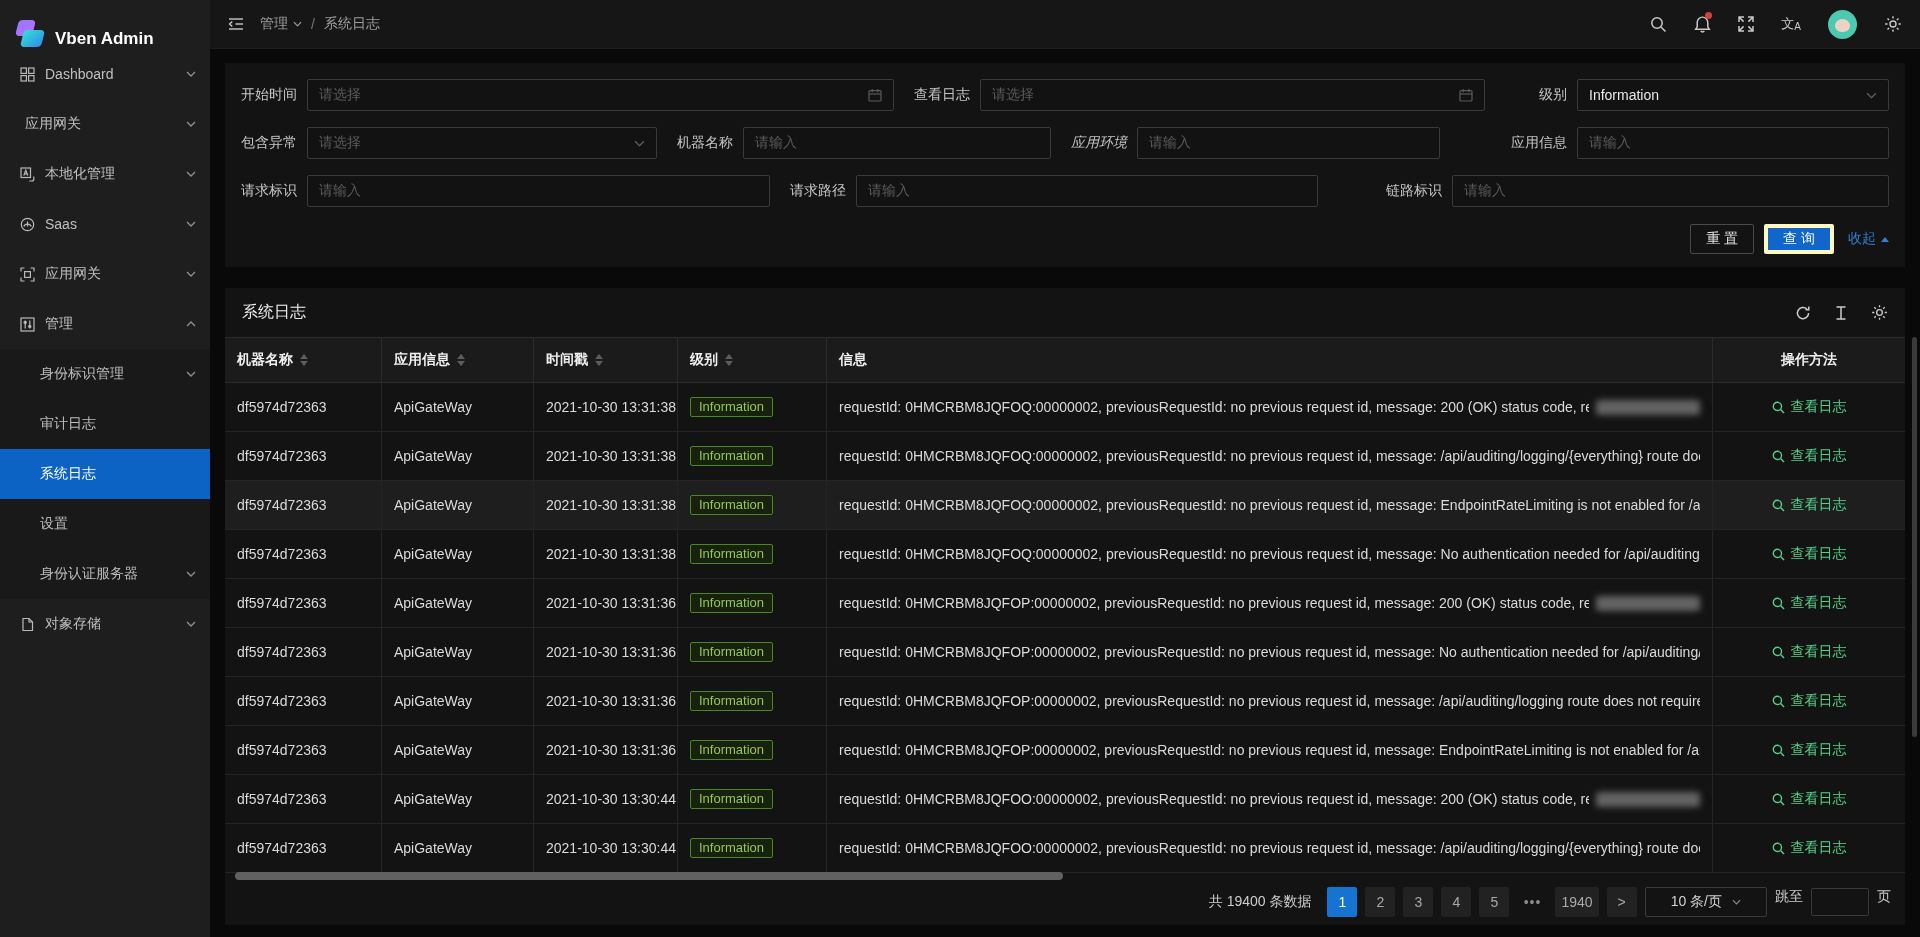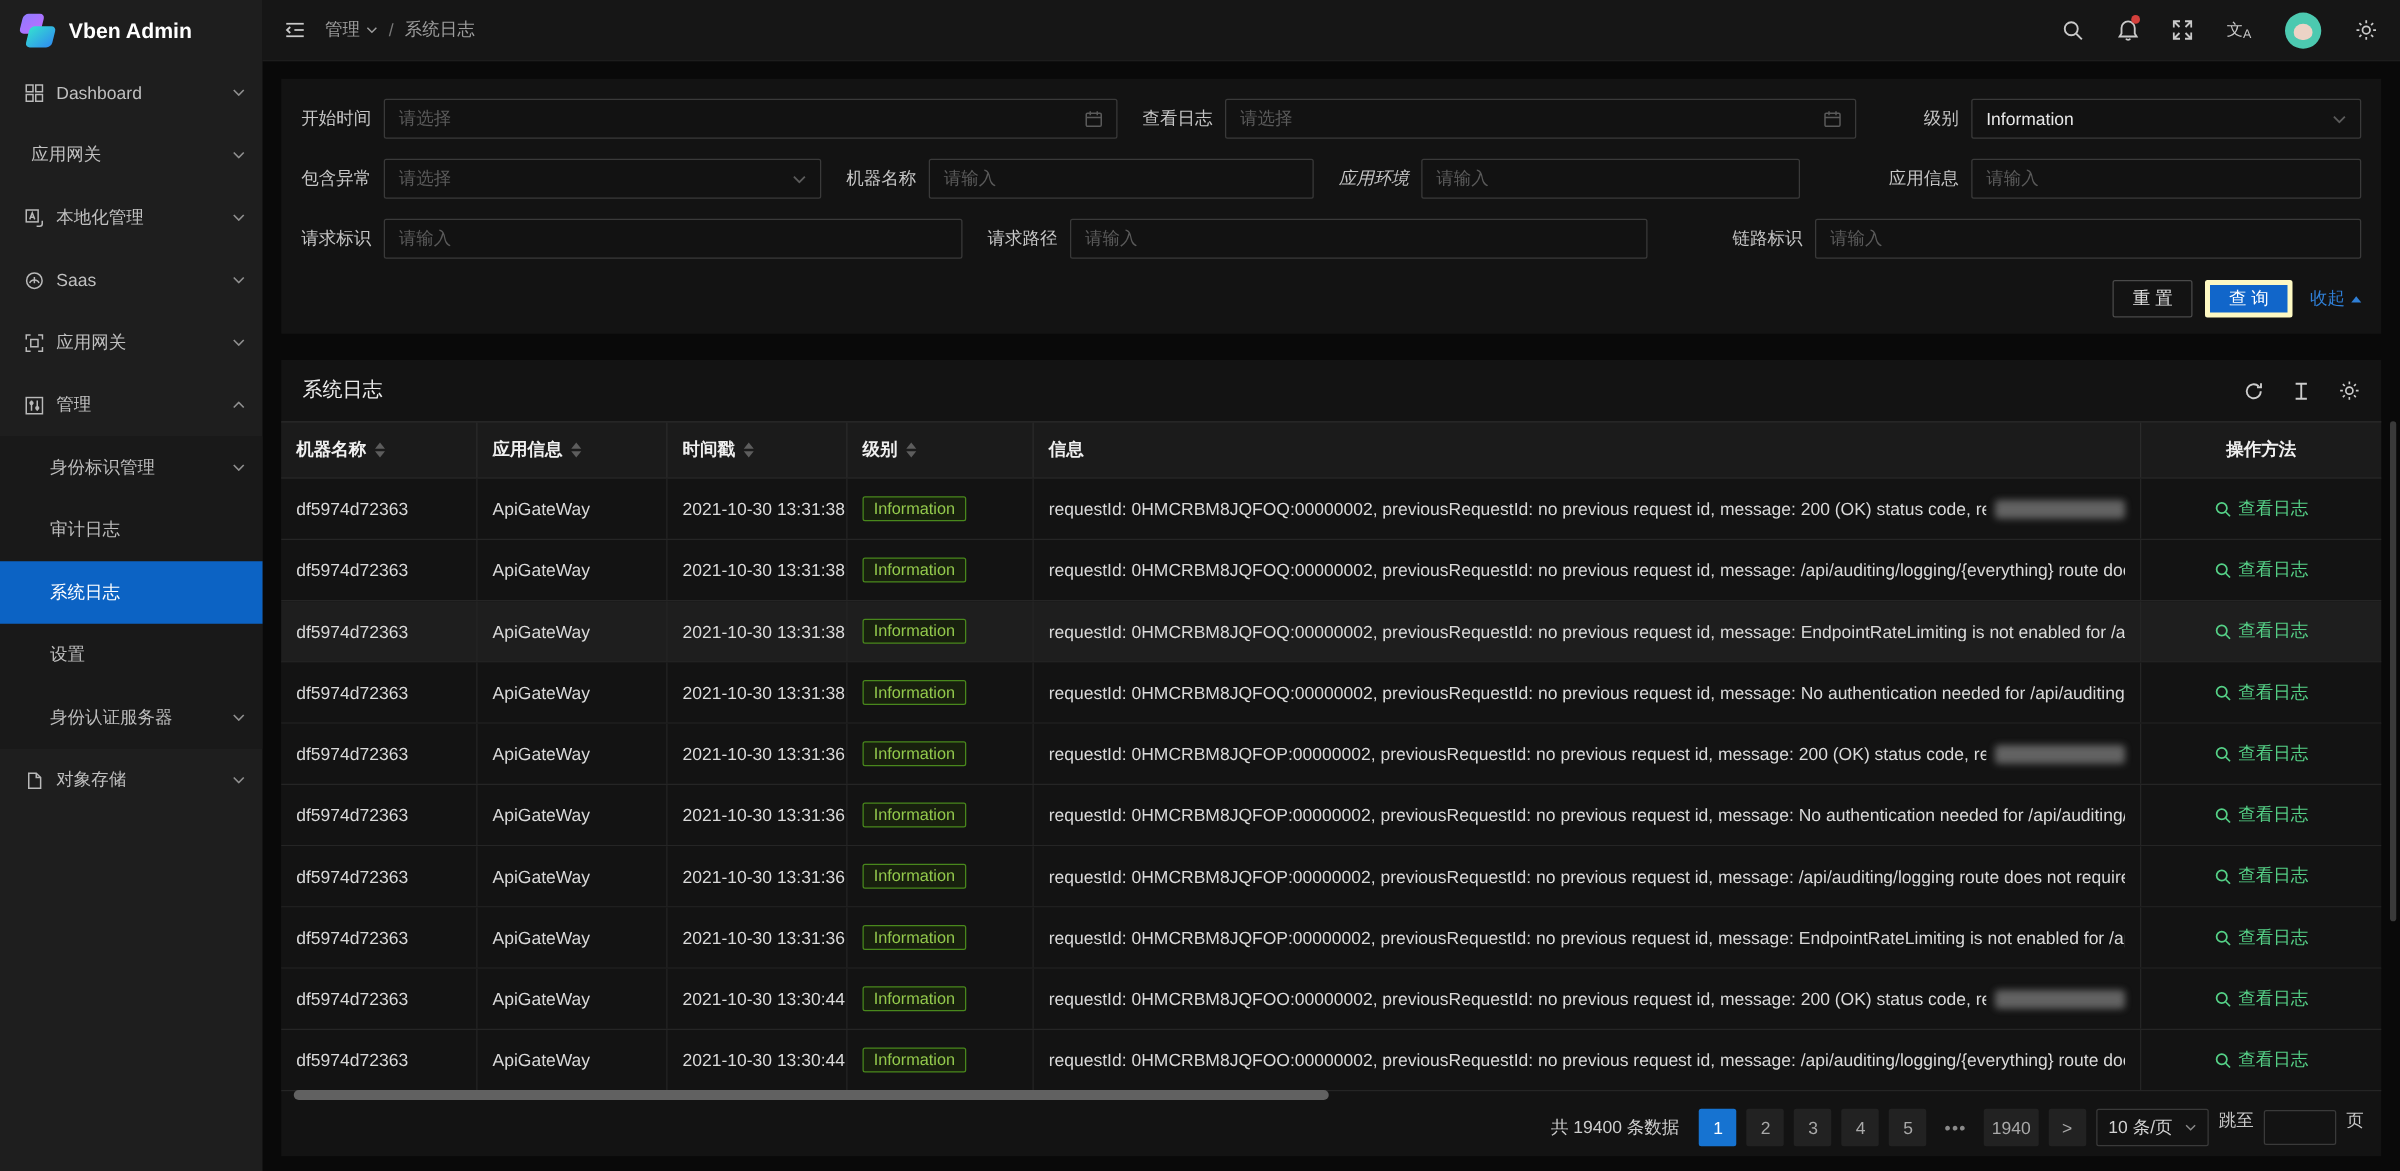--- a/index.html
+++ b/index.html
@@ -2,21 +2,21 @@
 <html><head>
 <meta charset="utf-8">
 <style>
   *{margin:0;padding:0;box-sizing:border-box}
   html,body{width:1920px;height:937px;overflow:hidden}
   body{background:#090909;font-family:"Liberation Sans","DejaVu Sans",sans-serif;color:#d6d6d6;position:relative}
   svg{display:block}
 
   
   .sidebar{position:absolute;left:0;top:0;width:210px;height:937px;background:#1e1e1e;z-index:3}
-  .logo{height:49px;display:flex;align-items:center;padding-left:14px;gap:9px}
+  .logo{height:49px;display:flex;align-items:flex-end;padding-left:14px;gap:9px}
   .logo-mark{position:relative;width:32px;height:30px;flex:none}
   .lm1{position:absolute;left:3px;top:1px;width:17px;height:16px;background:linear-gradient(135deg,#8f7bff,#c06cff);transform:skewX(-14deg);border-radius:4px}
   .lm2{position:absolute;left:8px;top:11px;width:21px;height:17px;background:linear-gradient(135deg,#35e0d0,#2f8cf0);transform:skewX(-14deg);border-radius:4px}
   .logo-title{color:#fff;font-weight:bold;font-size:17px;white-space:nowrap}
   .menu{padding-top:0}
   .mi{height:50px;display:flex;align-items:center;padding:0 14px 0 20px;color:#c0c0c0;font-size:14px;cursor:pointer;white-space:nowrap}
   .mi .mic{width:15px;height:15px;margin-right:10px;flex:none}
   .mi.noicon{padding-left:25px}
   .mi .lbl{overflow:hidden;text-overflow:ellipsis}
   .chev{margin-left:auto;flex:none}
@@ -78,21 +78,21 @@
   .blur-chip{display:inline-block;width:104px;height:15px;background:#777;border-radius:3px;filter:blur(3px);margin-left:7px;flex:none;opacity:.8}
   .hscroll{position:absolute;left:10px;top:584px;width:828px;height:8px;background:#616161;border-radius:4px;cursor:pointer}
   .vscroll{position:absolute;right:3px;top:337px;width:5px;height:400px;background:#3a3a3a;border-radius:3px;z-index:4;cursor:pointer}
 
   
   .pager{position:absolute;right:14px;bottom:8px;display:flex;align-items:center;gap:8px;font-size:14px;color:#c9c9c9}
   .ptotal{margin-right:8px;color:#cdcdcd}
   .pbtn{min-width:30px;height:30px;padding:0 6px;background:#222;display:flex;align-items:center;justify-content:center;border-radius:2px;color:#a9a9a9;cursor:pointer;font-size:14px}
   .pbtn.active{background:#1673d1;color:#fff}
   .pbtn.dots{background:transparent;color:#8a8a8a;letter-spacing:1px}
-  .psize{height:30px;border:1px solid #3a3a3a;border-radius:2px;padding:0 9px;display:flex;align-items:center;gap:10px;color:#d2d2d2;cursor:pointer}
+  .psize{height:30px;border:1px solid #3a3a3a;border-radius:2px;padding:0 25px;display:flex;align-items:center;gap:10px;color:#d2d2d2;cursor:pointer}
   .pjump{display:flex;align-items:flex-start;gap:8px}
   .pjump input{width:58px;height:28px;border:1px solid #3a3a3a;background:transparent;border-radius:2px;color:#ddd;padding:0 6px;font-size:14px}
 </style>
 </head>
 <body>
 
 <aside class="sidebar">
   <div class="logo">
     <span class="logo-mark">
         <i class="lm1"></i>

